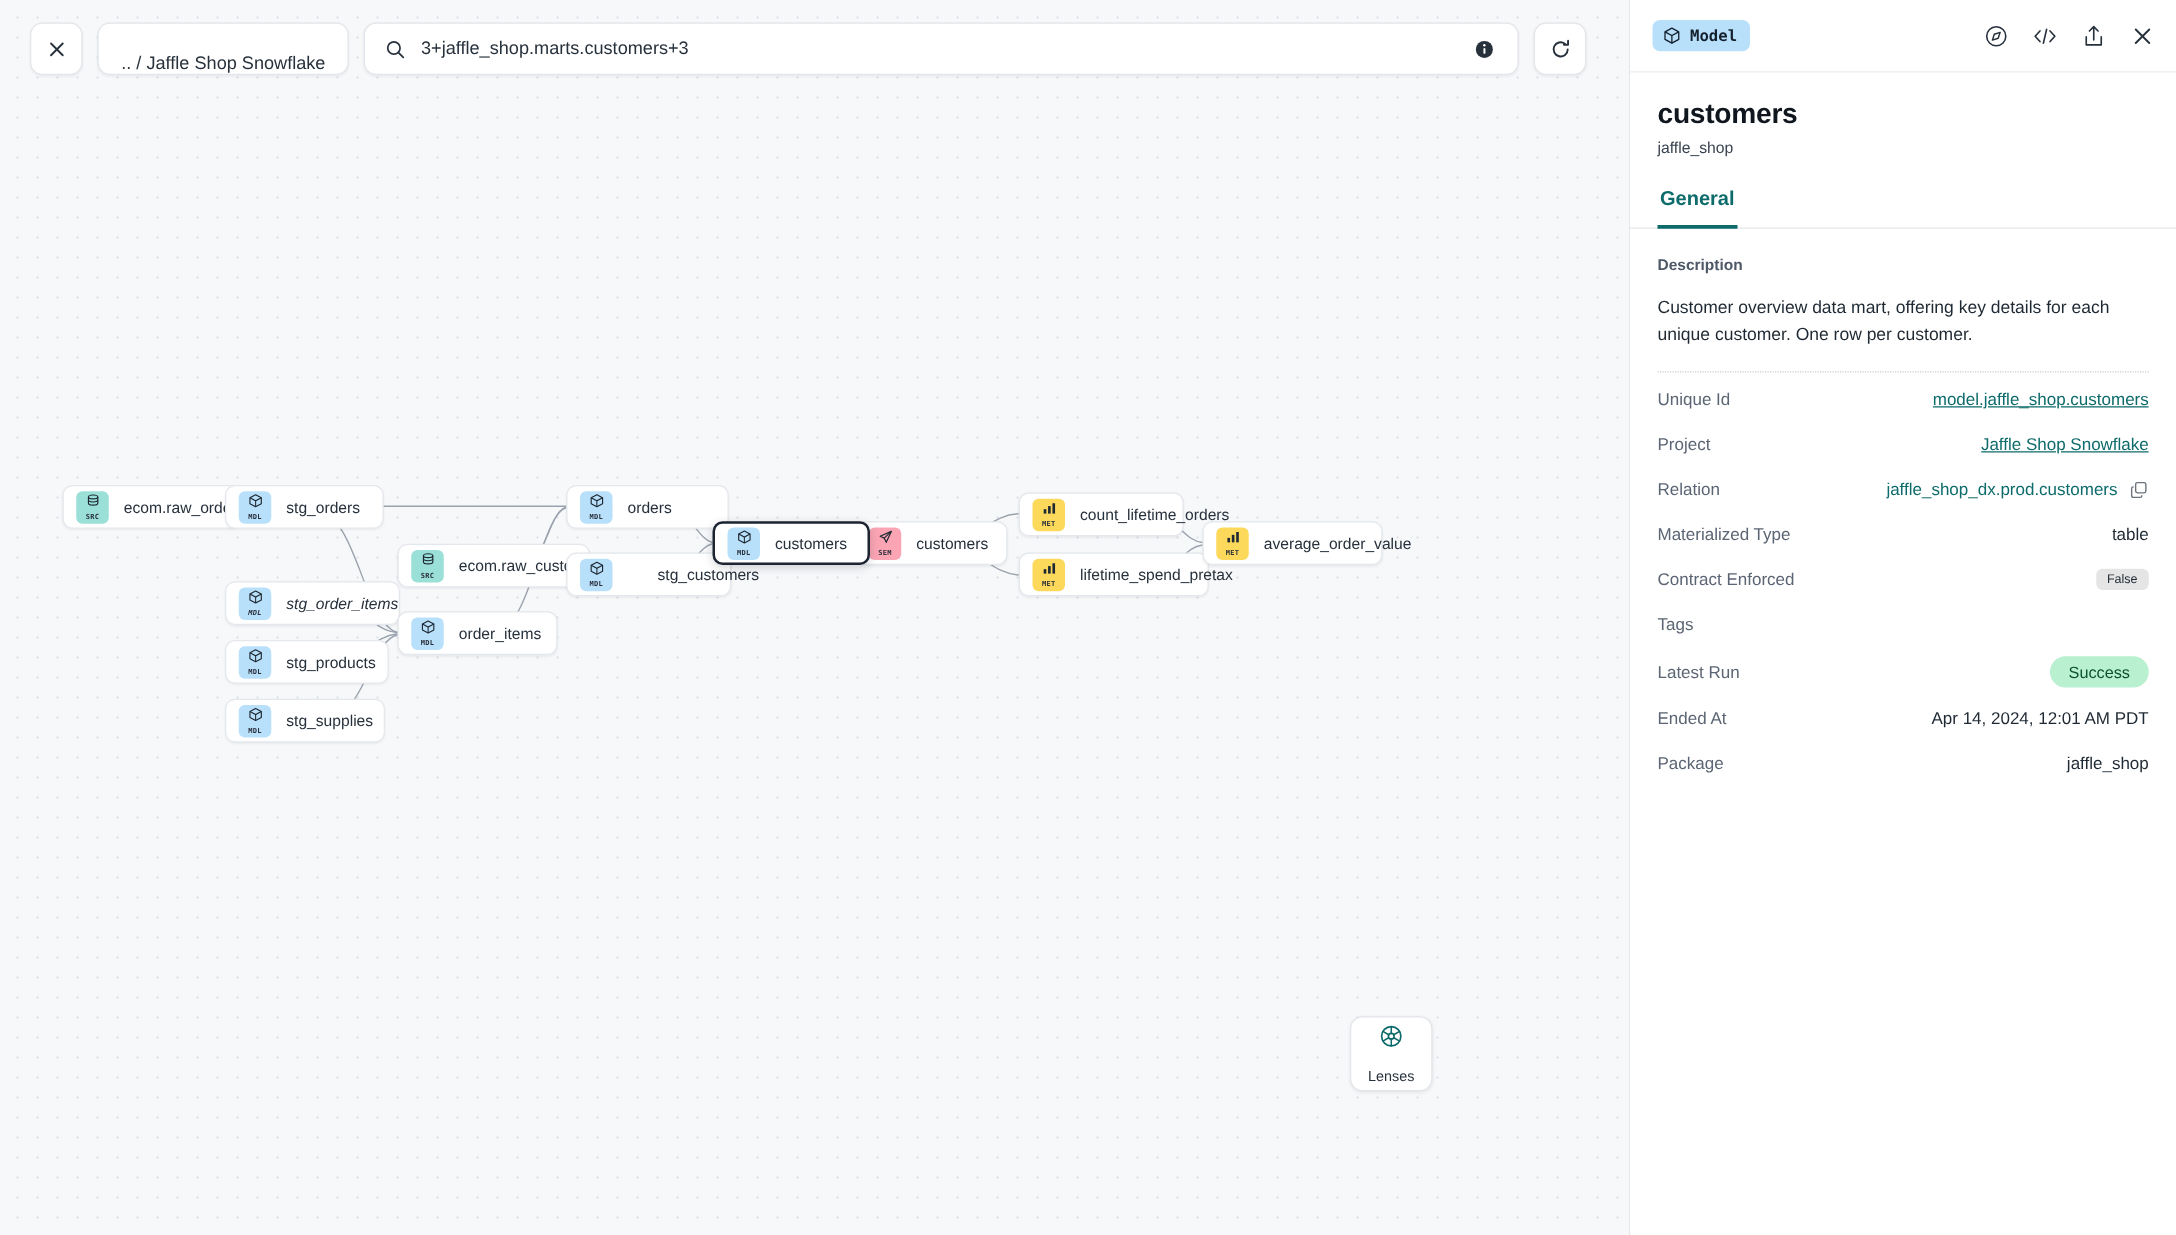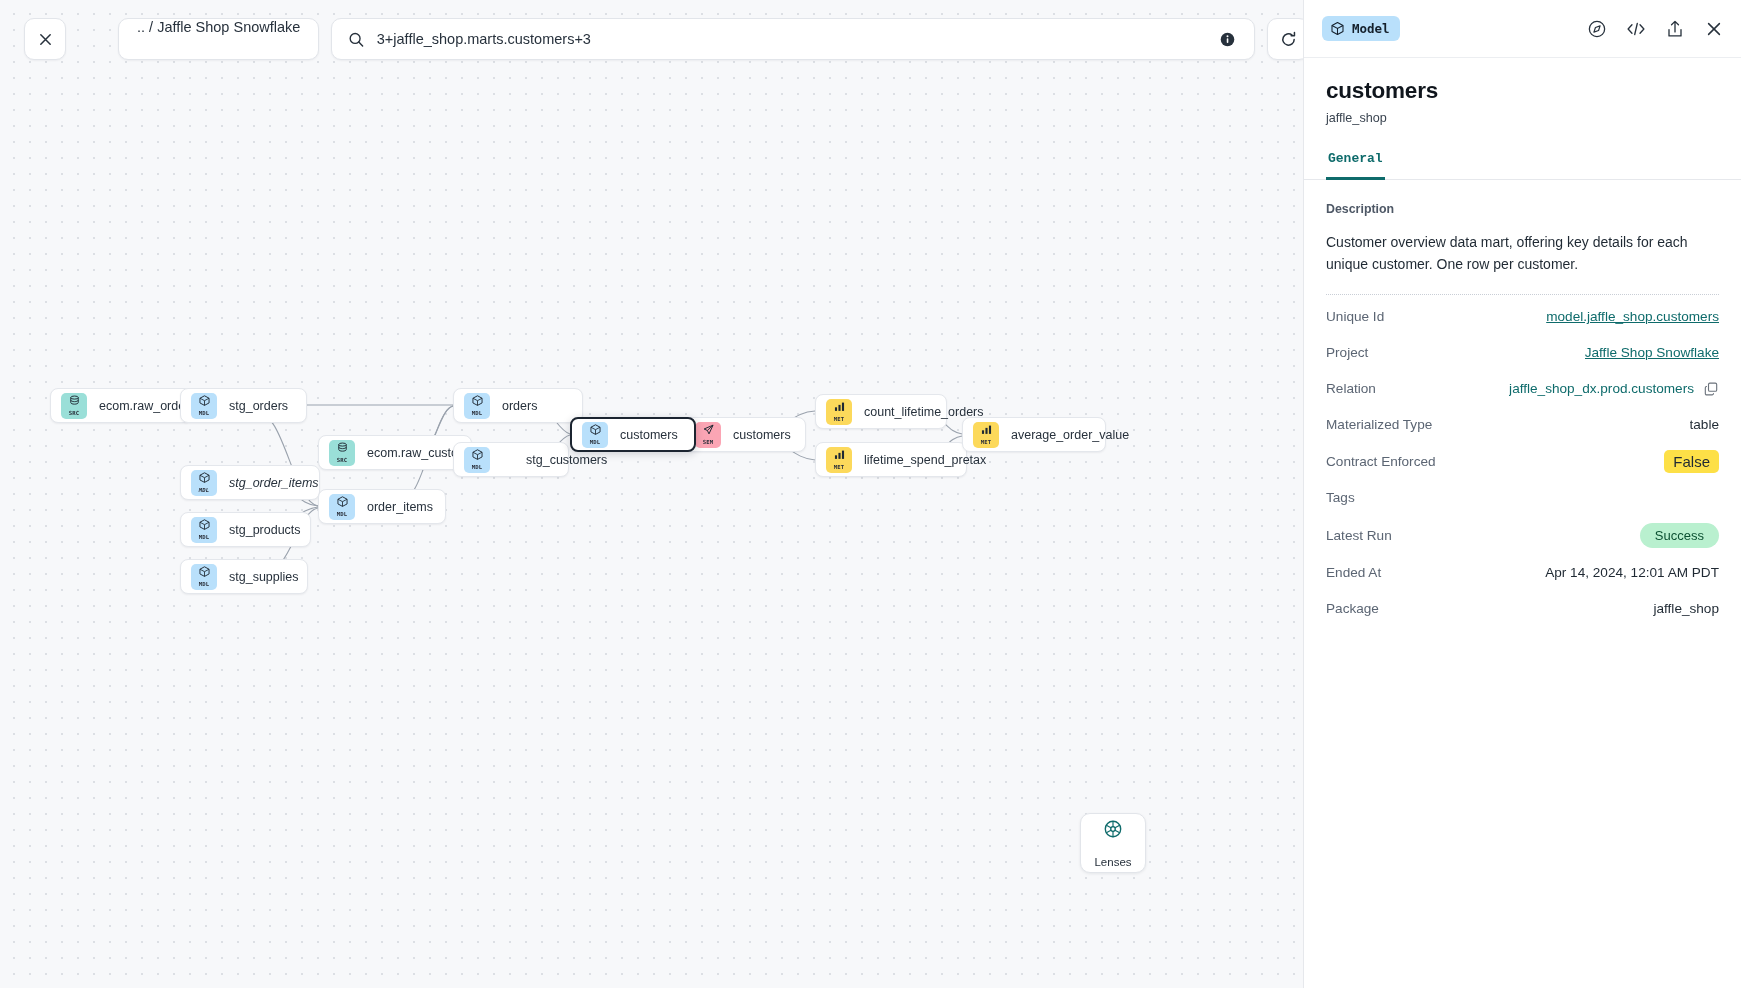--- a/index.html
+++ b/index.html
@@ -38,24 +38,24 @@
     border-radius: 10px;
     display: flex; align-items: center; justify-content: center;
     box-shadow: 0 1px 2px rgba(16,24,40,.05);
     cursor: pointer;
   }
   .tb-breadcrumb {
     height: 42px; padding: 0 18px;
     background: #ffffff;
     border: 1px solid #e2e5ea;
     border-radius: 10px;
-    display: flex; align-items: flex-start;
+    display: flex; align-items: flex-end;
     font-size: 14.5px; color: #27313c;
     box-shadow: 0 1px 2px rgba(16,24,40,.05);
-    cursor: pointer; white-space: nowrap; margin-left: 40px;
+    cursor: pointer; white-space: nowrap;
   }
   .tb-search {
     height: 42px; width: 924px;
     background: #ffffff;
     border: 1px solid #e2e5ea;
     border-radius: 10px;
     display: flex; align-items: center;
     padding: 0 14px 0 16px;
     box-shadow: 0 1px 2px rgba(16,24,40,.05);
   }
@@ -160,26 +160,25 @@
   .panel-sub { font-size: 12.6px; color: #3a4450; margin-top: 7px; }
 
   .tabs {
     margin-top: 26px;
     display: flex; align-items: flex-end; gap: 22px;
     border-bottom: 1px solid #e6e8ec;
     padding: 0 22px;
     flex: 0 0 auto;
   }
   .tab {
-    font-size: 13px; color: #5b6573;
+    font-size: 16px; color: #5b6573;
     padding: 0 2px 11px 2px;
     cursor: pointer;
     border-bottom: 3px solid transparent;
     margin-bottom: -1px;
-    font-family: Liberation Mono, monospace;
   }
   .tab.active { color: #0e6b6b; font-weight: 700; border-bottom-color: #0e6b6b; }
 
   .panel-body { flex: 1 1 auto; overflow-y: auto; padding: 22px 22px 30px 22px; }
 
   .sect-label { font-size: 12.4px; font-weight: 700; color: #4e5866; }
   .desc {
     margin-top: 15px;
     font-size: 14px; line-height: 1.6;
     color: #1f2933;
@@ -200,22 +199,22 @@
   .prop-val.link { color: #0e6b6b; text-decoration: underline; cursor: pointer; }
   .prop-val.teal { color: #0e6b6b; cursor: pointer; }
   .val-wrap { display: flex; align-items: center; justify-content: flex-end; gap: 9px; min-width: 0; }
   .copy-btn { width: 16px; height: 16px; flex: 0 0 auto; cursor: pointer; opacity: .75; }
   .pill-success {
     background: #b9f0cf; color: #0c5132;
     border-radius: 13px; padding: 5px 15px;
     font-size: 13px; font-weight: 400;
   }
   .pill-plain {
-    background: #fde047; color: #1f2933;
-    border-radius: 5px; padding: 3px 9px; font-size: 15px;
+    background: #e5e5e5; color: #1f2933;
+    border-radius: 5px; padding: 3px 9px; font-size: 10px;
   }
 </style>
 </head>
 <body>
 
 <div id="app">
 
   <div class="canvas">
 
     <svg class="edges" viewBox="0 0 1303 988" fill="none">
@@ -362,21 +361,21 @@
         <div class="node" style="left: 453px; top: 388px; width: 130px; height: 35px;">
           <span class="badge mdl">
             <span class="bg-glyph"><svg width="13" height="13" viewBox="0 0 16 16">
                 <path d="M8 2.2 L13.6 5.2 L13.6 11 L8 14 L2.4 11 L2.4 5.2 Z" stroke="#1f2933" stroke-width="1.15" fill="none" stroke-linejoin="round"></path>
                 <path d="M2.4 5.2 L8 8.2 L13.6 5.2 M8 8.2 L8 14" stroke="#1f2933" stroke-width="1.05" fill="none"></path>
               </svg></span>
             <span class="bg-txt">MDL</span>
           </span>
           <span class="label">orders</span>
         </div>
-        <div class="node" style="left: 453px; top: 442px; width: 116px; height: 35px; gap: 36px;">
+        <div class="node" style="left: 453px; top: 442px; width: 132px; height: 35px; gap: 36px;">
           <span class="badge mdl">
             <span class="bg-glyph"><svg width="13" height="13" viewBox="0 0 16 16">
                 <path d="M8 2.2 L13.6 5.2 L13.6 11 L8 14 L2.4 11 L2.4 5.2 Z" stroke="#1f2933" stroke-width="1.15" fill="none" stroke-linejoin="round"></path>
                 <path d="M2.4 5.2 L8 8.2 L13.6 5.2 M8 8.2 L8 14" stroke="#1f2933" stroke-width="1.05" fill="none"></path>
               </svg></span>
             <span class="bg-txt">MDL</span>
           </span>
           <span class="label">stg_customers</span>
         </div>
         <div class="node selected" style="left: 570px; top: 417px; width: 126px; height: 35px;">

